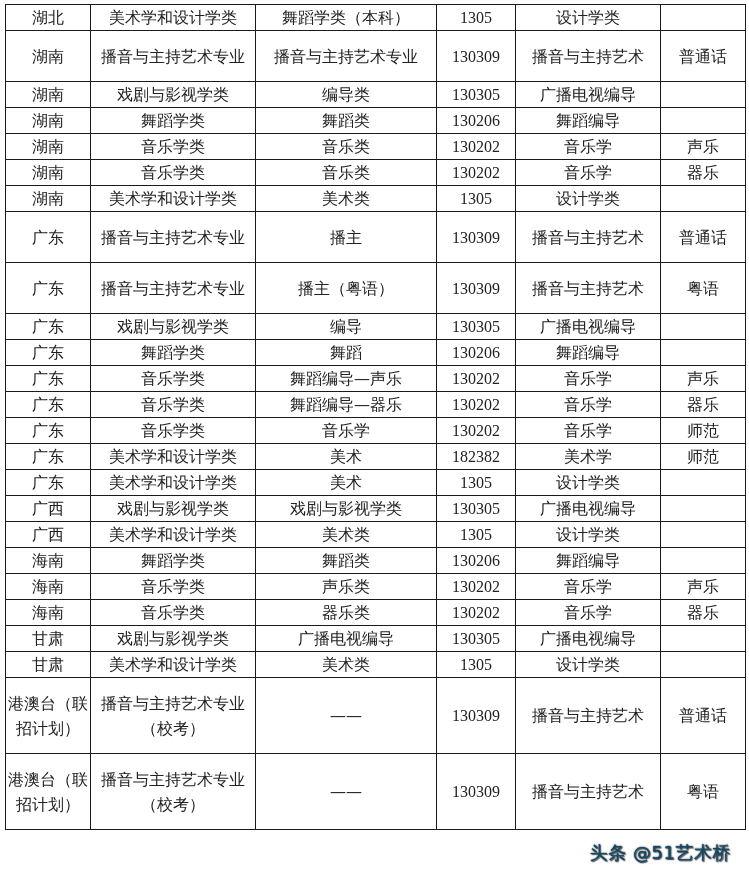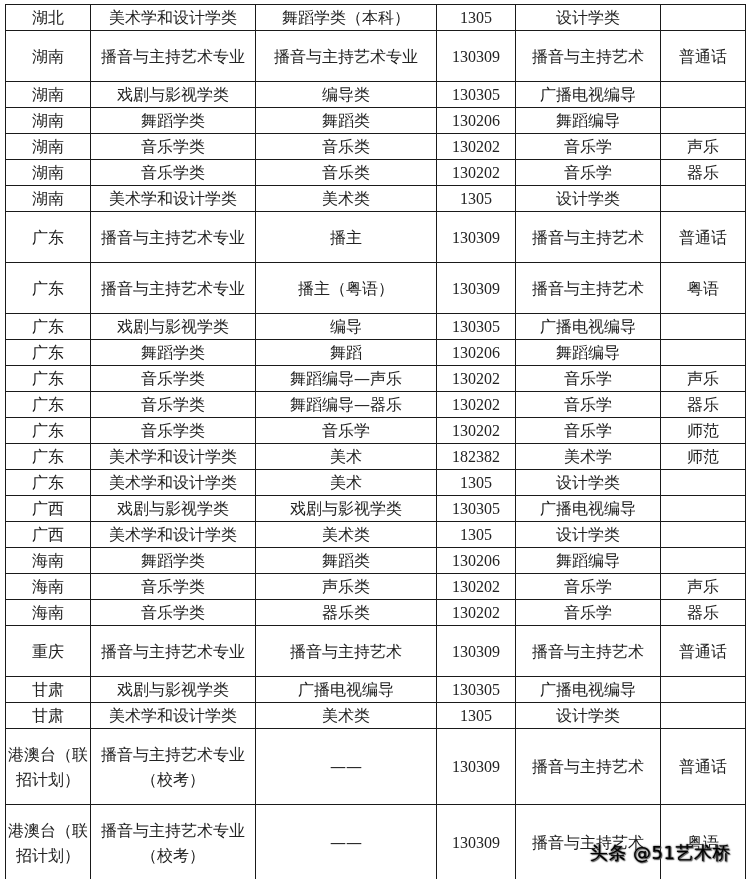--- a/index.html
+++ b/index.html
@@ -39,21 +39,21 @@
     tr.h3 td { height: 75px; }
     td.code { font-family: "Liberation Serif", "DejaVu Serif", serif; font-size: 16px; margin-top: 23px; }
     td.prov { font-size: 16px; }
     td.narrow-wrap { padding: 0 10px; }
     .watermark {
       position: absolute;
       right: 18px;
       bottom: 14px;
       font-family: "DejaVu Sans", "Liberation Sans", sans-serif;
       font-size: 18px;
-      color: #000000;
+      color: #0c4a6e;
       text-shadow: 0 0 2px #444, 0 0 1px #444, 1px 1px 1px #555;
       letter-spacing: 0.5px;
     }
   </style>
 </head>
 <body>
 
 <table class="majors">
   <colgroup>
     <col style="width:85px">
@@ -225,28 +225,20 @@
     <td>声乐</td>
   </tr>
       <tr class="h1">
     <td class="prov narrow-wrap">海南</td>
     <td>音乐学类</td>
     <td>器乐类</td>
     <td class="code">130202</td>
     <td>音乐学</td>
     <td>器乐</td>
   </tr>
-      <tr class="h2">
-    <td class="prov narrow-wrap">重庆</td>
-    <td>播音与主持艺术专业</td>
-    <td>播音与主持艺术</td>
-    <td class="code">130309</td>
-    <td>播音与主持艺术</td>
-    <td>普通话</td>
-  </tr>
       <tr class="h1">
     <td class="prov narrow-wrap">甘肃</td>
     <td>戏剧与影视学类</td>
     <td>广播电视编导</td>
     <td class="code">130305</td>
     <td>广播电视编导</td>
     <td></td>
   </tr>
       <tr class="h1">
     <td class="prov narrow-wrap">甘肃</td>

